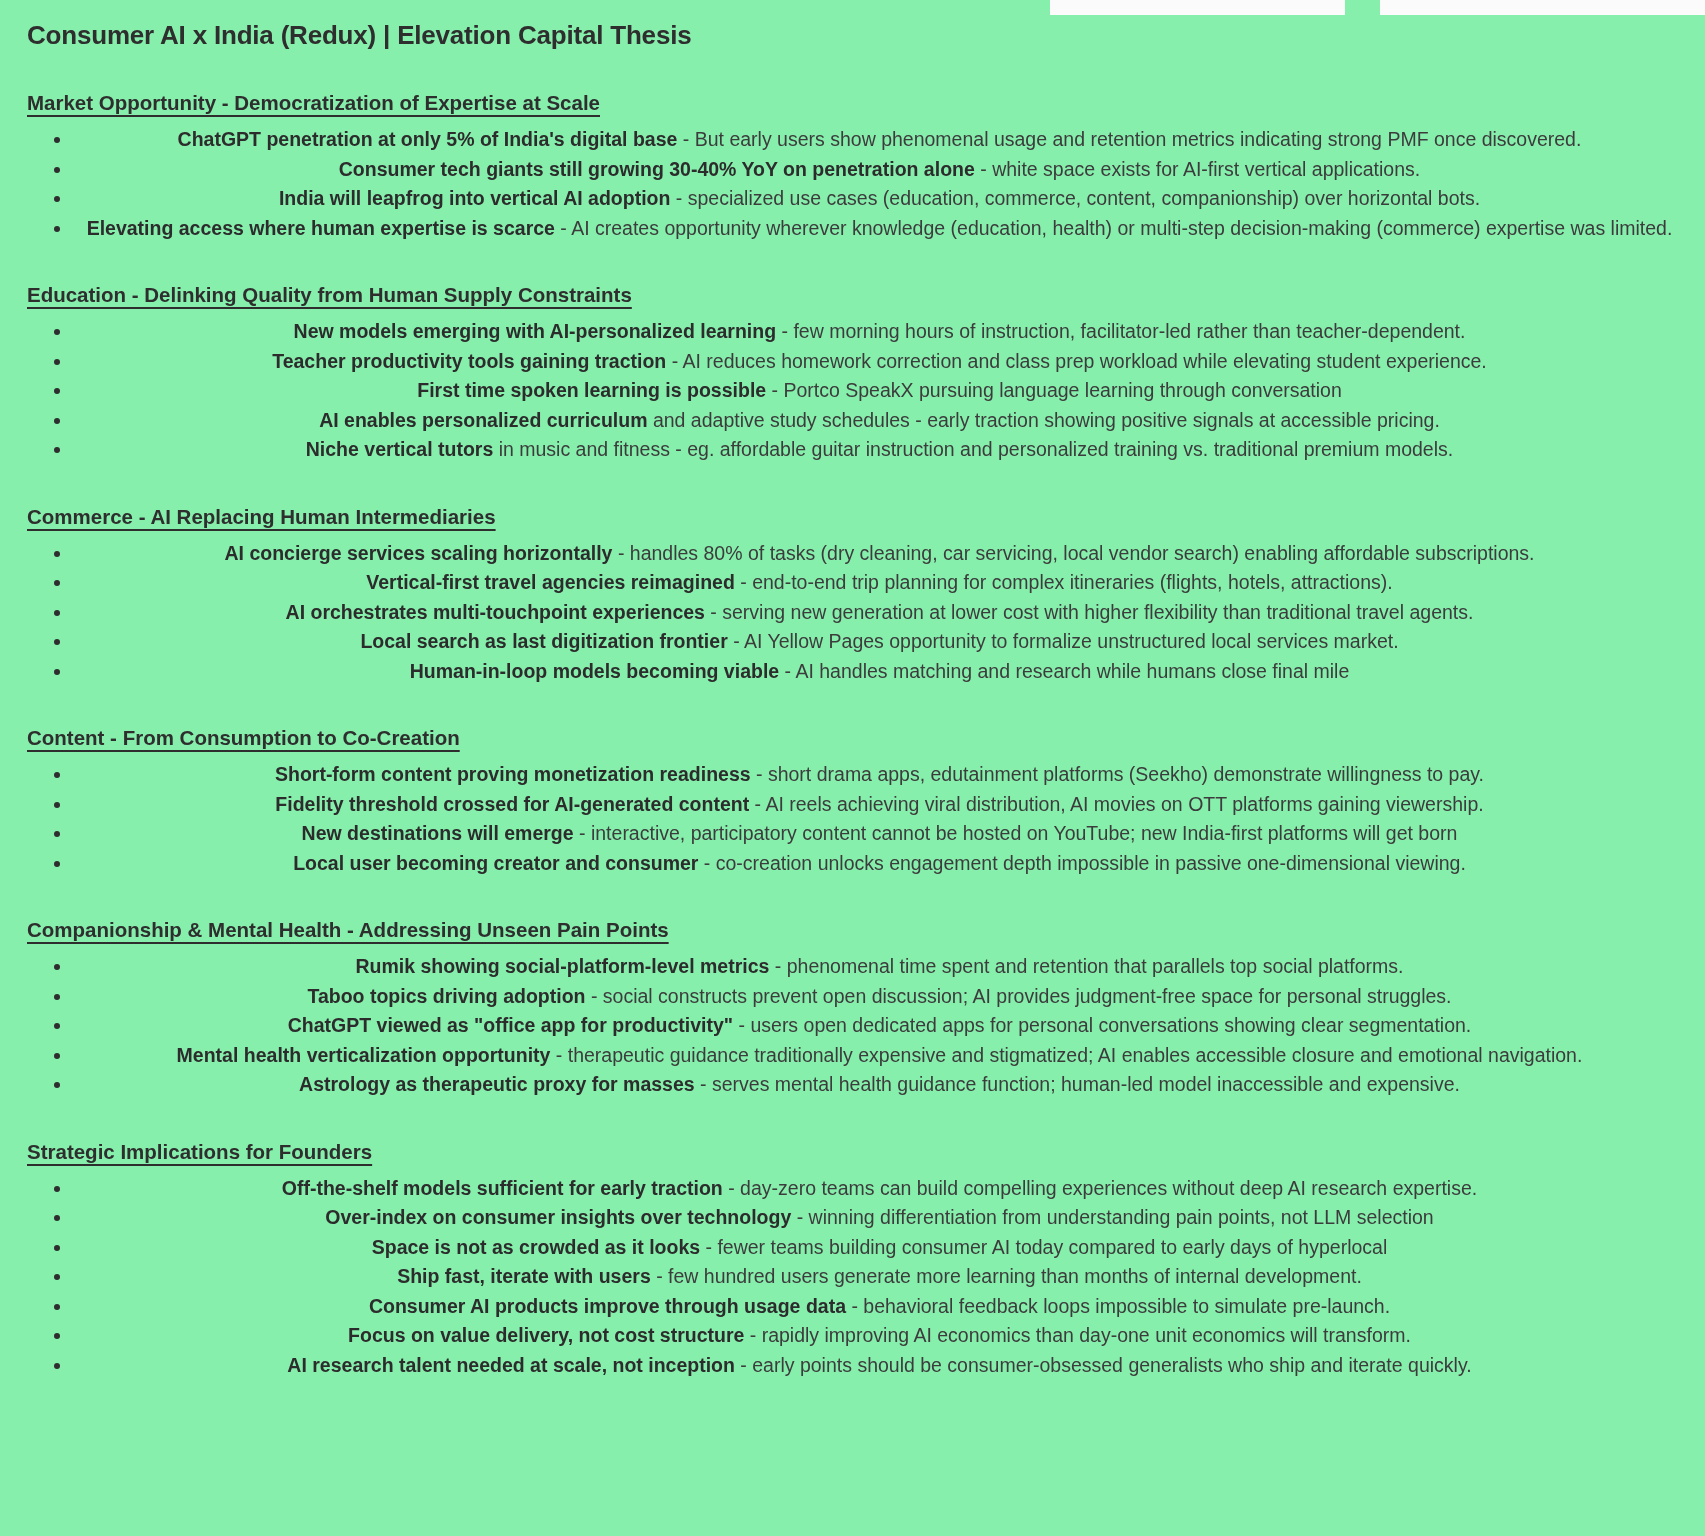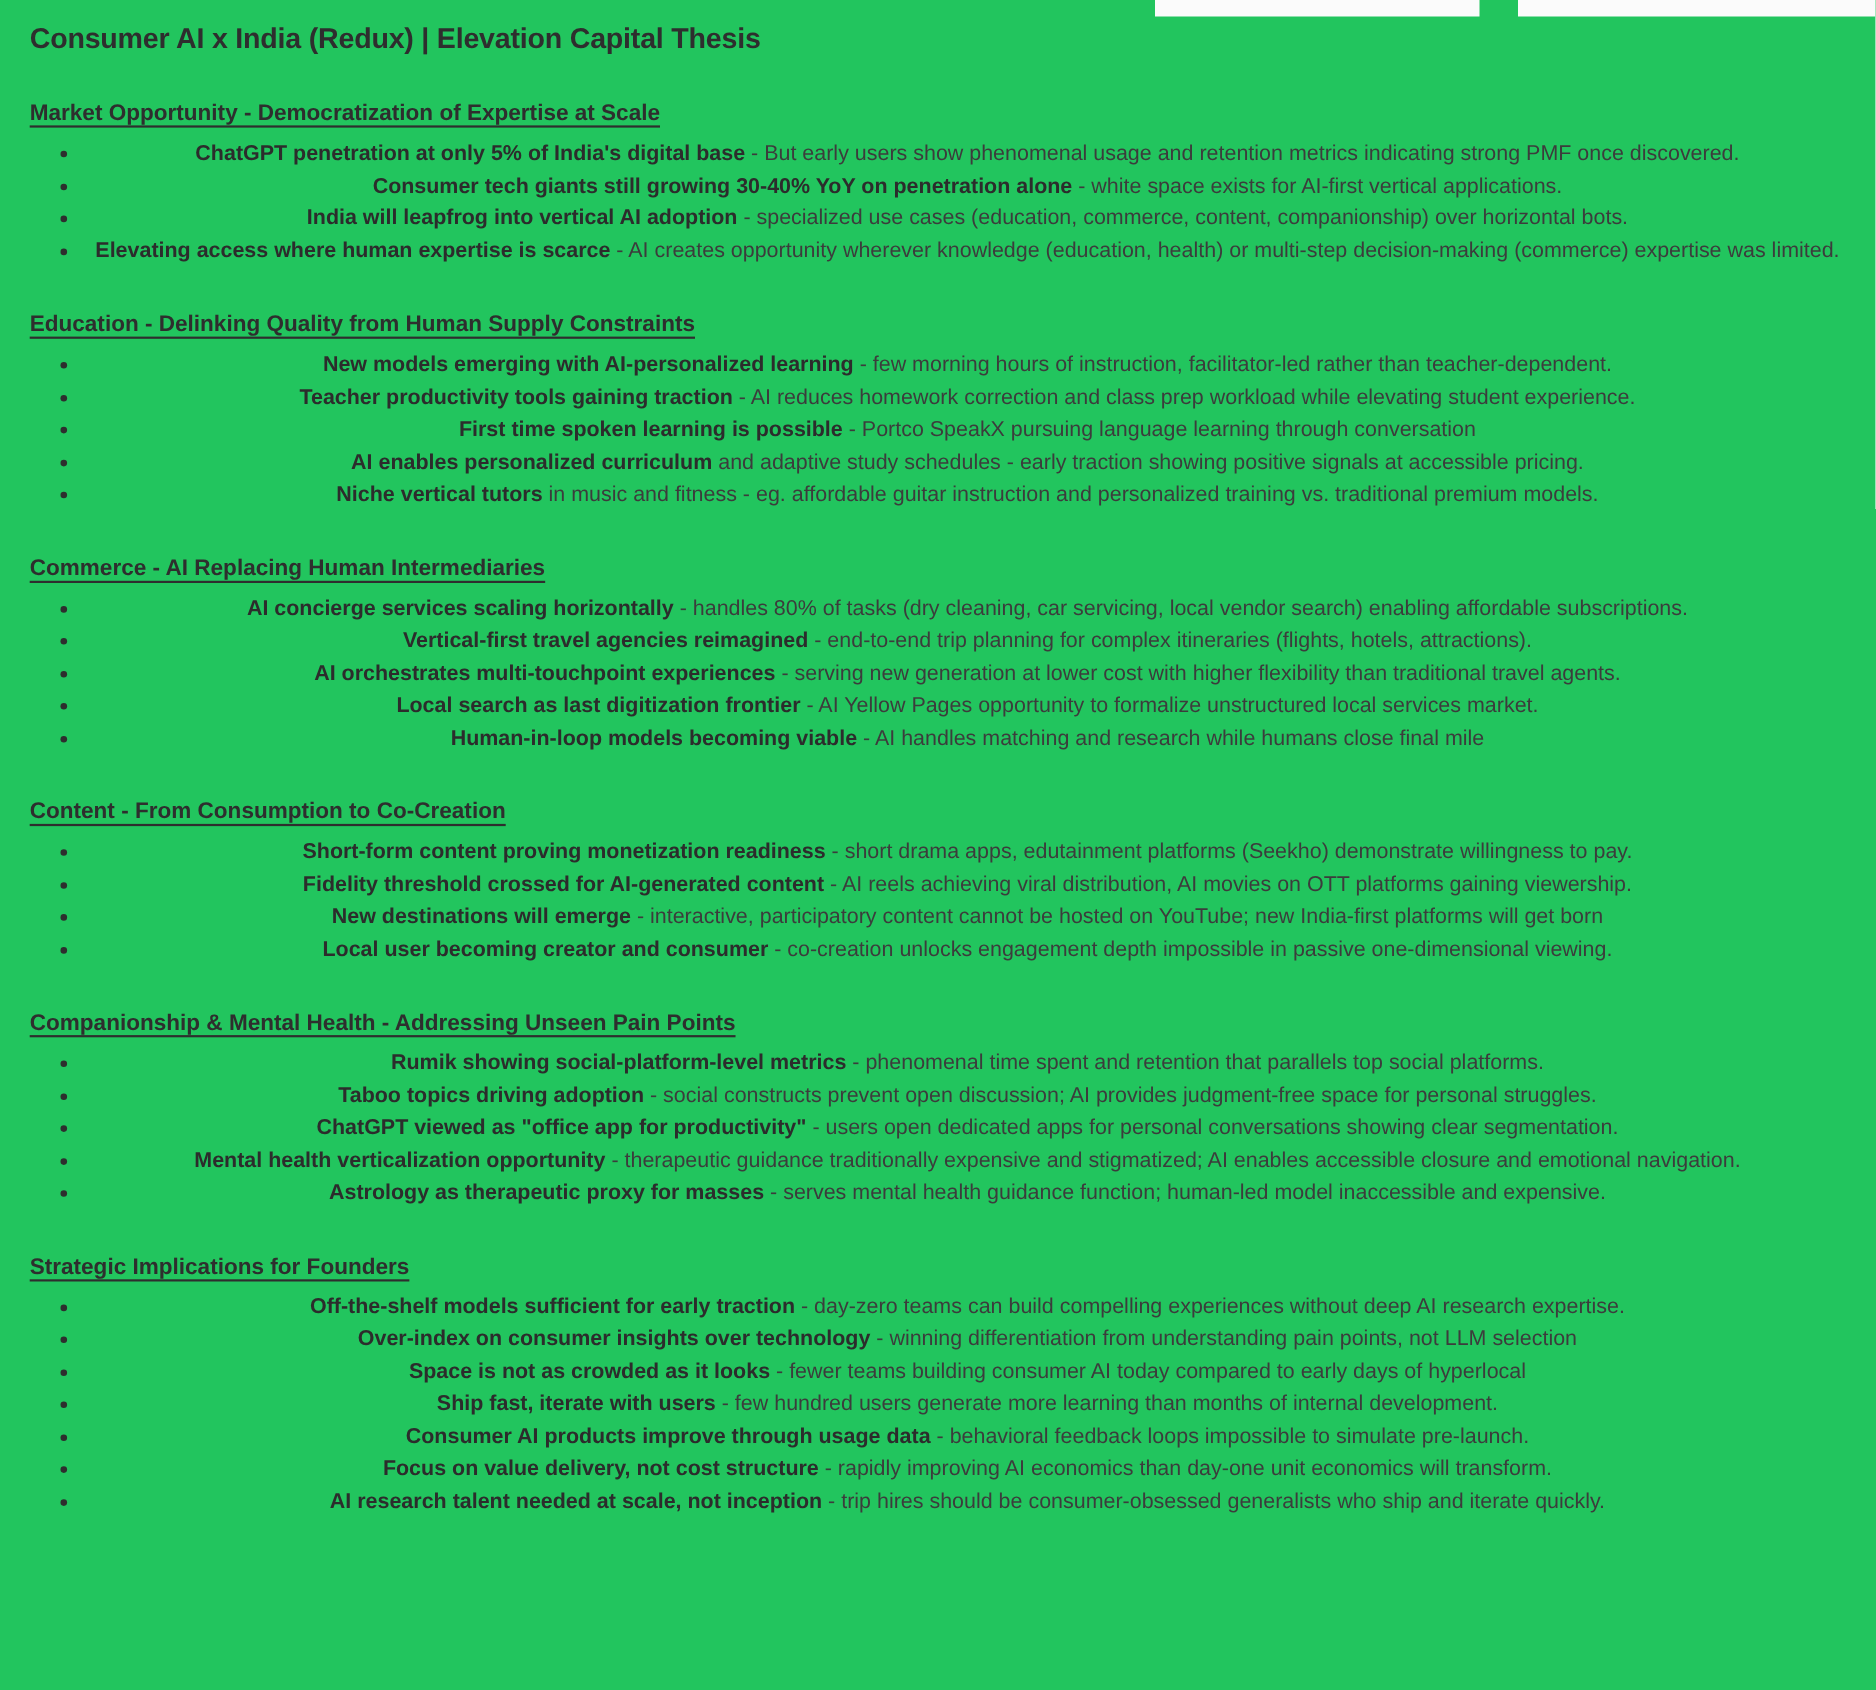--- a/index.html
+++ b/index.html
@@ -8,21 +8,21 @@
     font-family: "Liberation Sans", "DejaVu Sans", sans-serif;
     color: #3c3c3c;
     width: 1705px;
   }
   .page {
     position: relative;
     width: 1705px;
     height: 1536px;
     padding: 14px 22px 20px 27px;
     overflow: hidden;
-    background: #22c55e;
+    background: #86efac;
   }
   .artifact {
     position: absolute;
     top: 0;
     height: 15px;
     background: #fbfbfb;
   }
   .artifact-1 { left: 1050px; width: 295px; }
   .artifact-2 { left: 1380px; width: 325px; }
   .page-title {
@@ -121,16 +121,16 @@
 
   <div class="section">
     <h2 class="section-heading">Strategic Implications for Founders</h2>
     <ul class="bullet-list">
       <li><span class="lead">Off-the-shelf models sufficient for early traction</span><span> - day-zero teams can build compelling experiences without deep AI research expertise.</span></li>
       <li><span class="lead">Over-index on consumer insights over technology</span><span> - winning differentiation from understanding pain points, not LLM selection</span></li>
       <li><span class="lead">Space is not as crowded as it looks</span><span> - fewer teams building consumer AI today compared to early days of hyperlocal</span></li>
       <li><span class="lead">Ship fast, iterate with users</span><span> - few hundred users generate more learning than months of internal development.</span></li>
       <li><span class="lead">Consumer AI products improve through usage data</span><span> - behavioral feedback loops impossible to simulate pre-launch.</span></li>
       <li><span class="lead">Focus on value delivery, not cost structure</span><span> - rapidly improving AI economics than day-one unit economics will transform.</span></li>
-      <li><span class="lead">AI research talent needed at scale, not inception</span><span> - trip hires should be consumer-obsessed generalists who ship and iterate quickly.</span></li>
+      <li><span class="lead">AI research talent needed at scale, not inception</span><span> - early points should be consumer-obsessed generalists who ship and iterate quickly.</span></li>
     </ul>
   </div>
 </div>
 
 </body></html>

